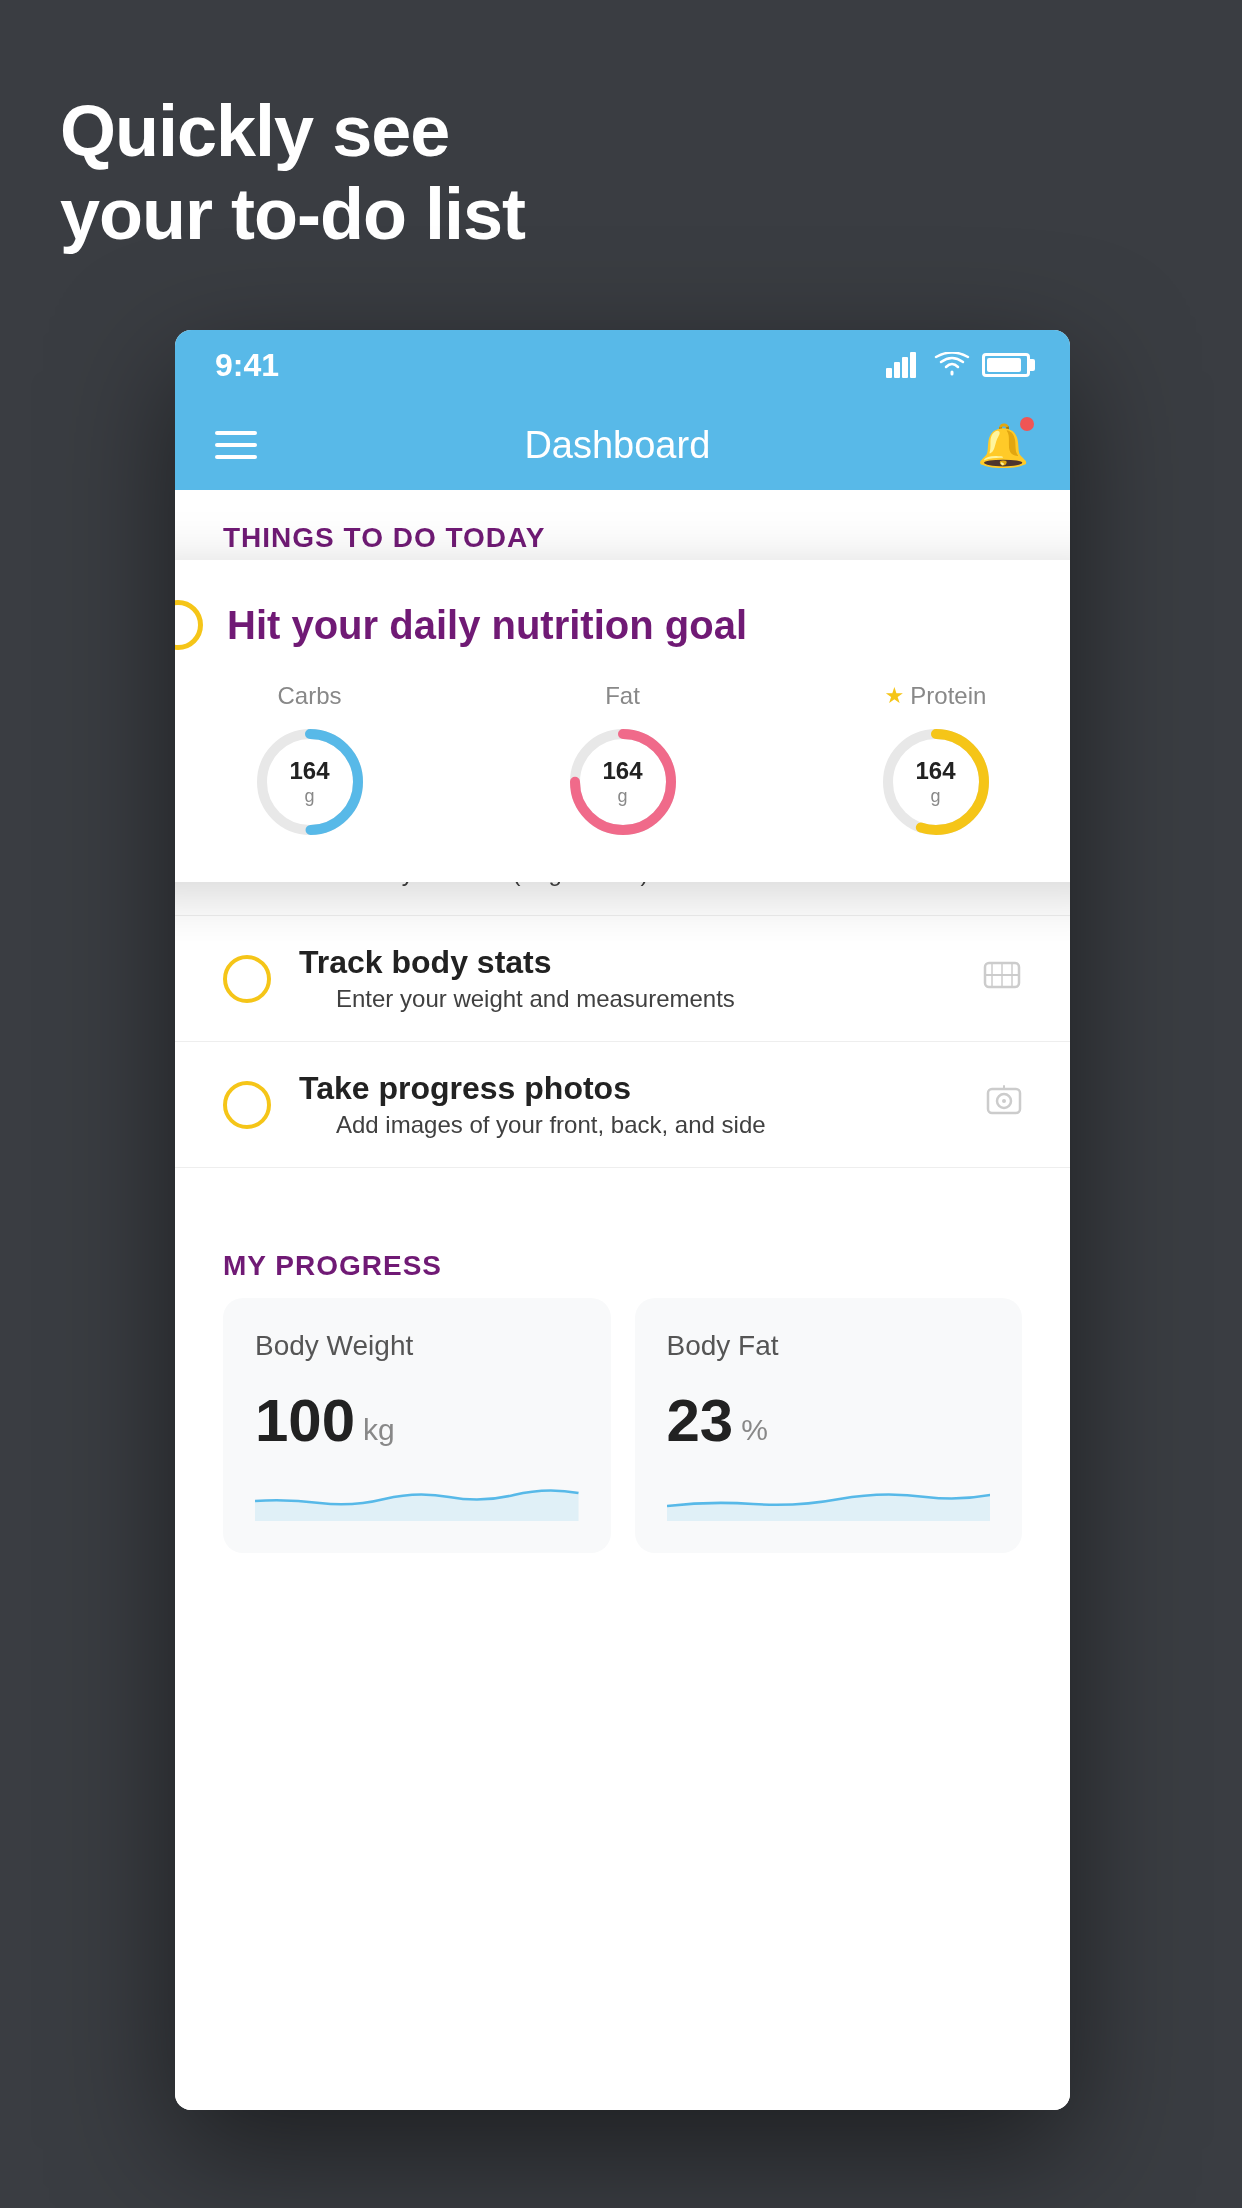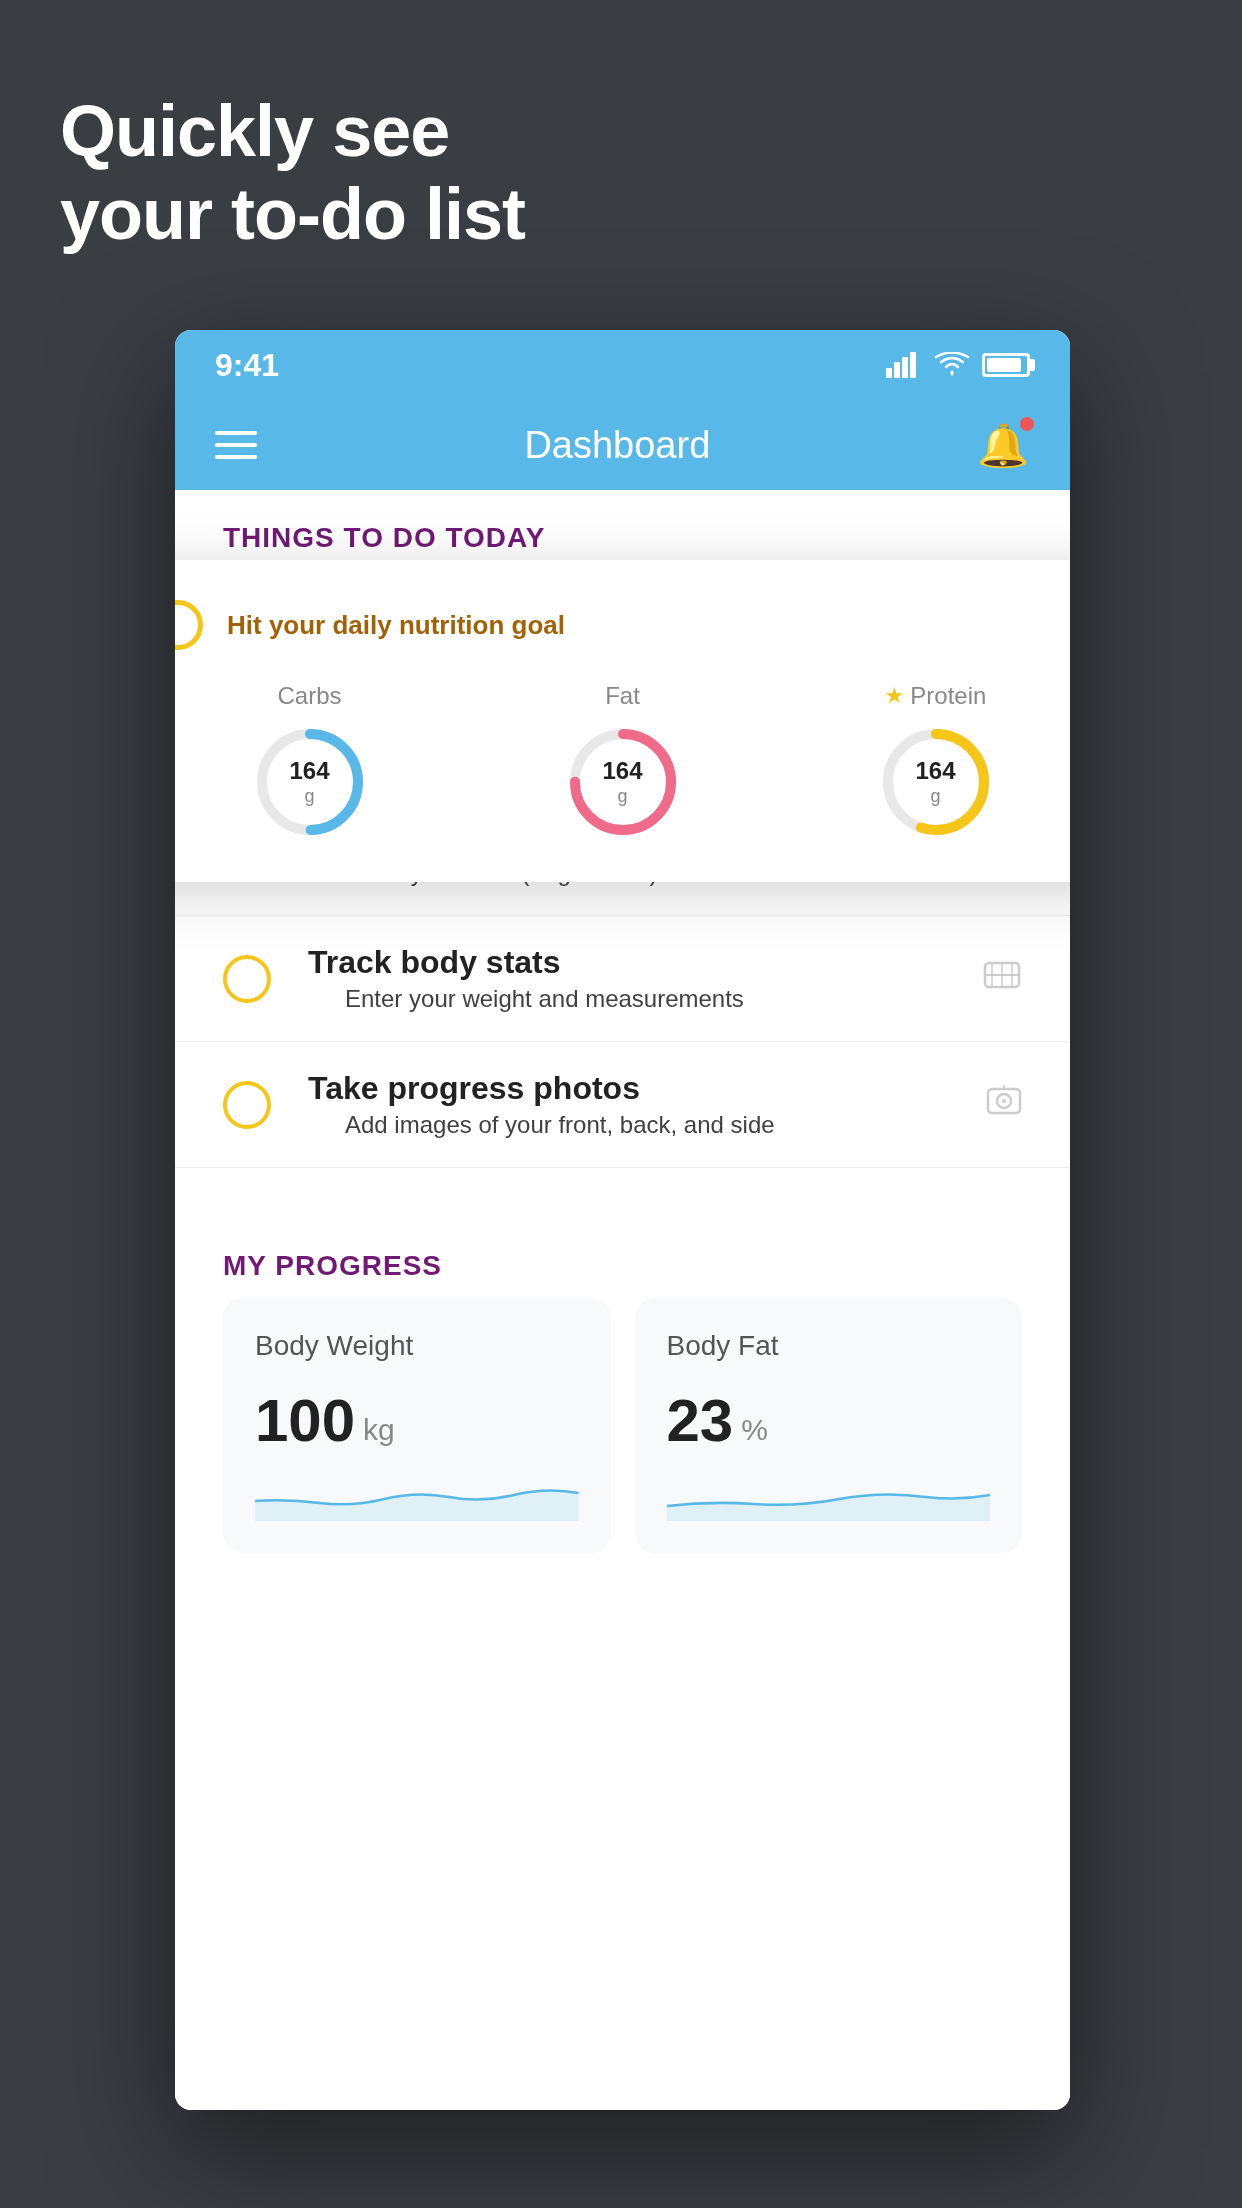--- a/index.html
+++ b/index.html
@@ -168,23 +168,23 @@
       margin-bottom: 32px;
     }
     .circle-check {
       width: 50px;
       height: 50px;
       border-radius: 50%;
       border: 5px solid #f5c518;
       flex-shrink: 0;
     }
     .card-title {
-      font-size: 26px;
+      font-size: 40px;
       font-weight: 600;
-      color: #a16207;
+      color: #701a75;
     }
 
     
     .nutrition-row {
       display: flex;
       justify-content: space-around;
       align-items: flex-start;
     }
     .nutrition-item {
       display: flex;
@@ -233,21 +233,21 @@
 
     
     .task-list {
       margin-top: 220px;
     }
     .task-item {
       display: flex;
       align-items: center;
       padding: 28px 48px;
       border-bottom: 1px solid #eee;
-      gap: 37px;
+      gap: 28px;
     }
     .task-circle {
       width: 48px;
       height: 48px;
       border-radius: 50%;
       border: 4px solid;
       flex-shrink: 0;
     }
     .task-circle.green { border-color: #4caf80; }
     .task-circle.yellow { border-color: #f5c518; }

